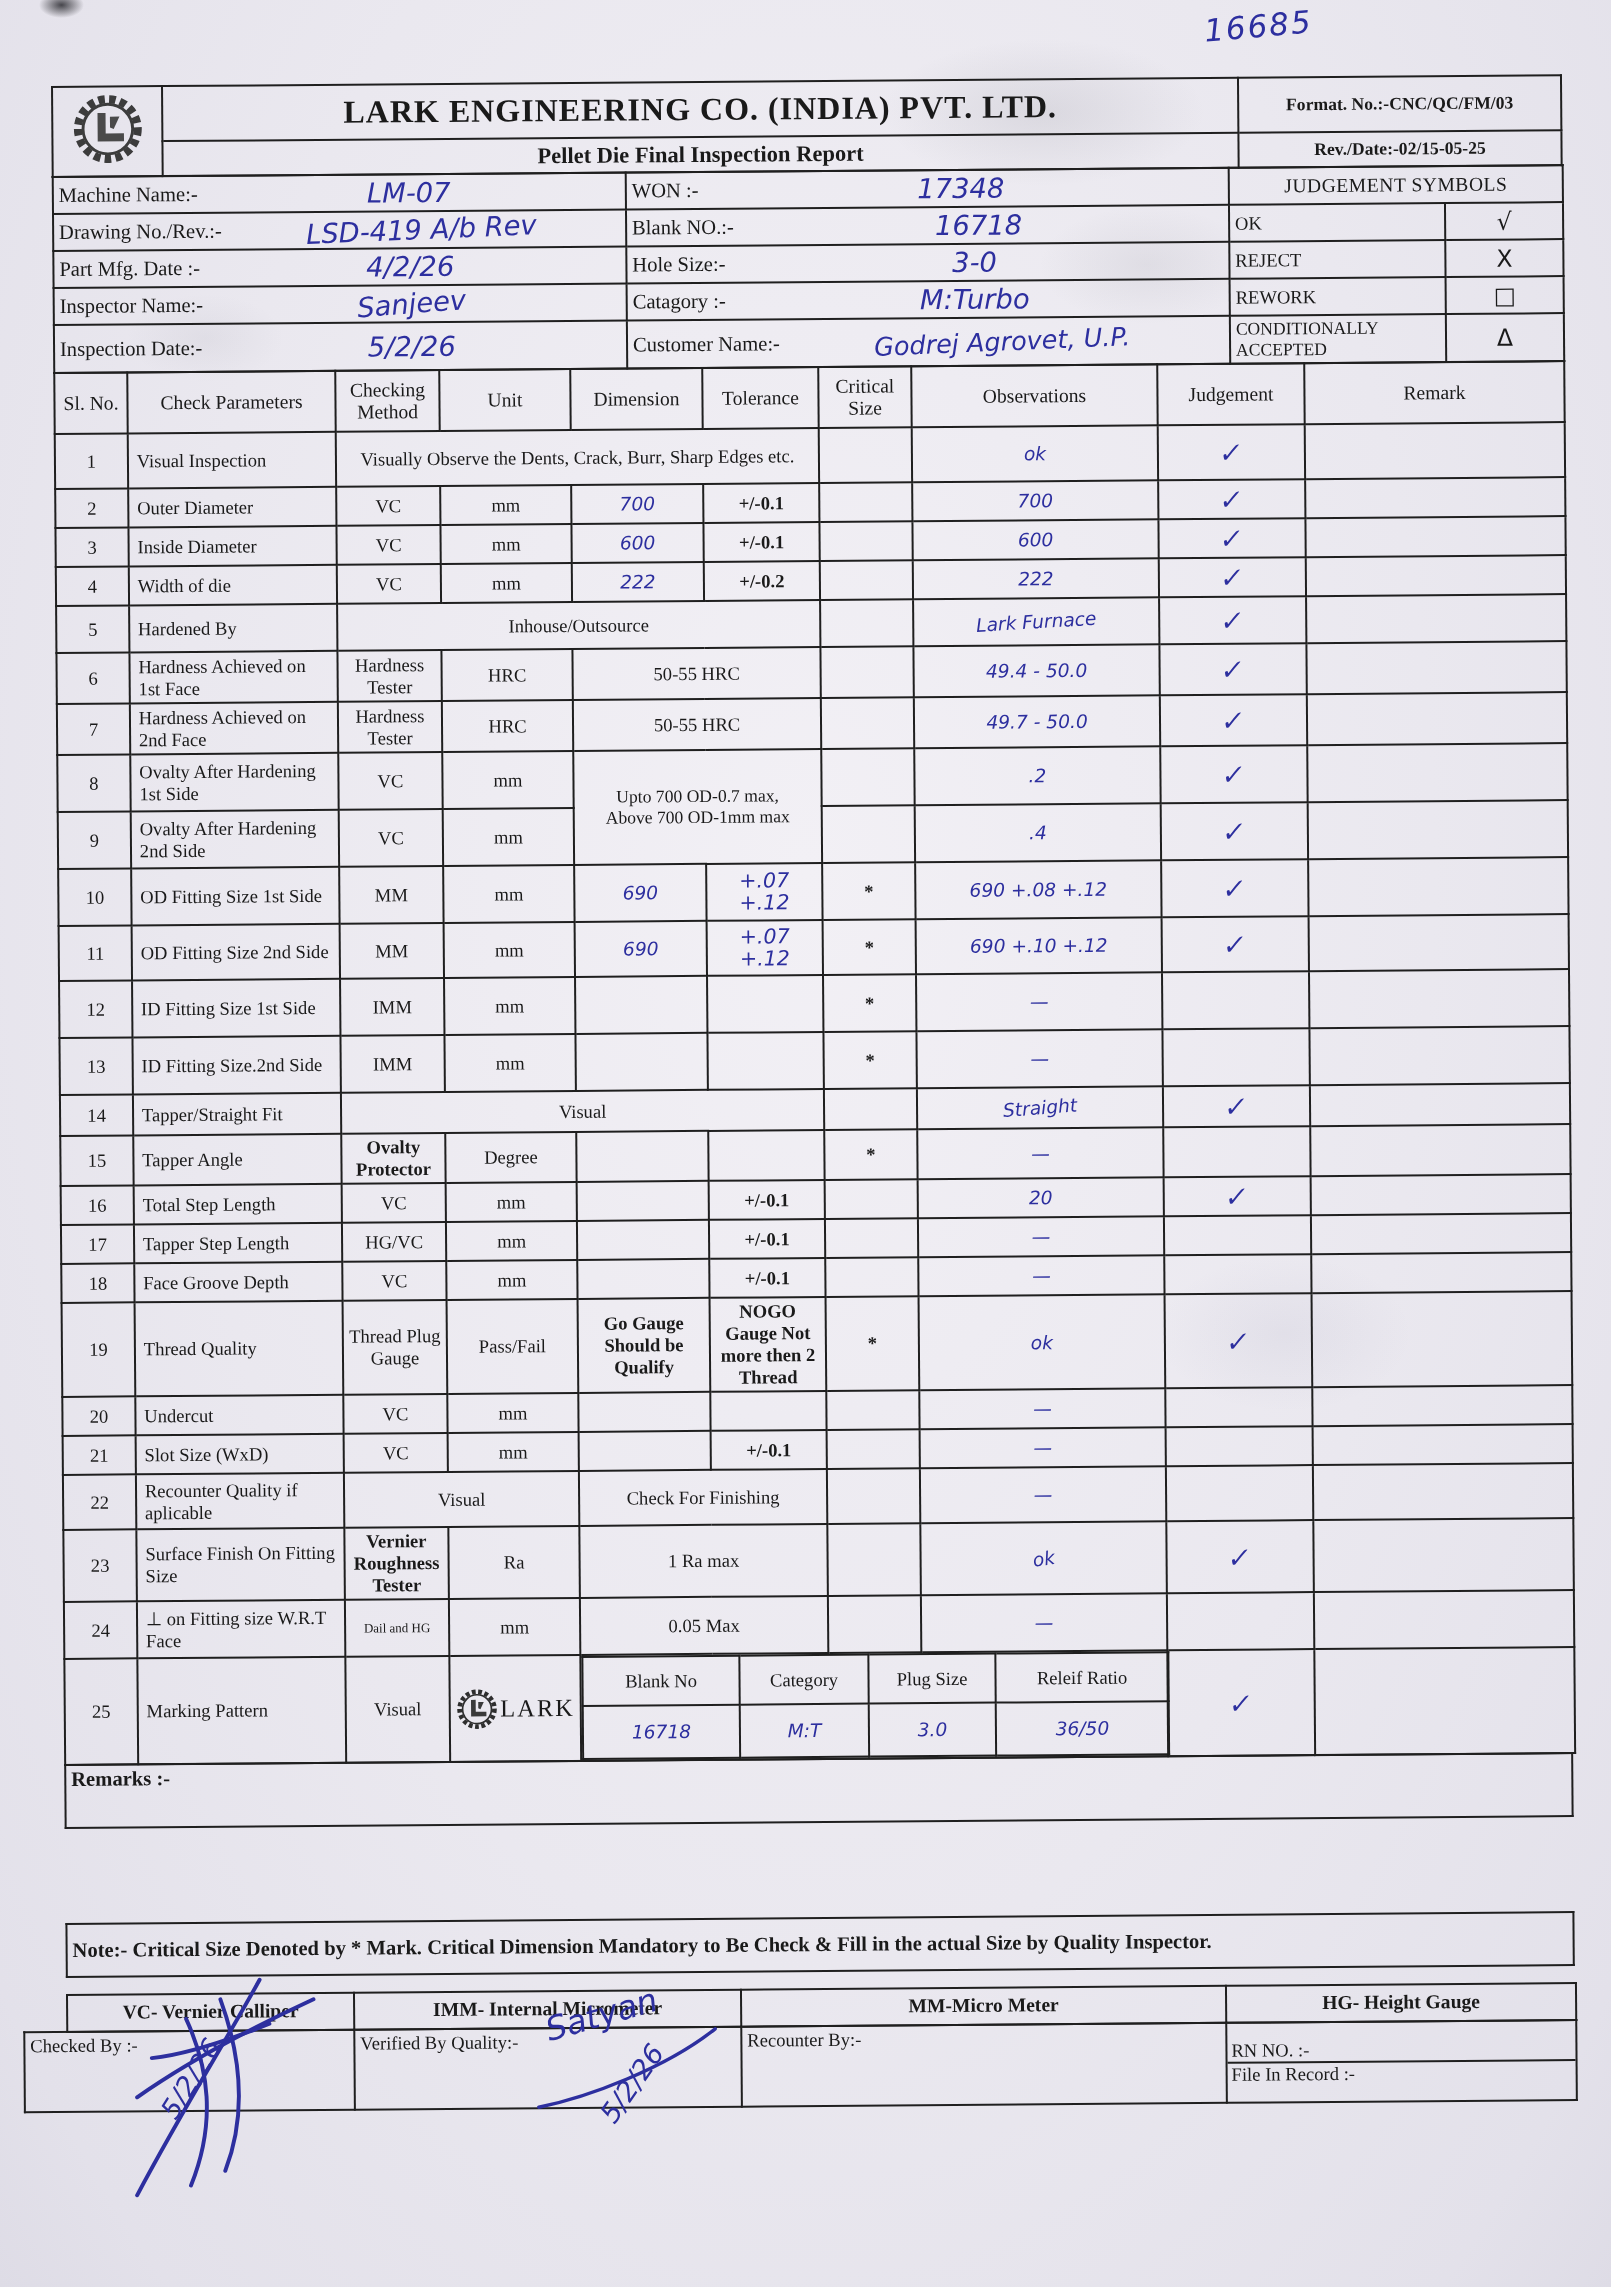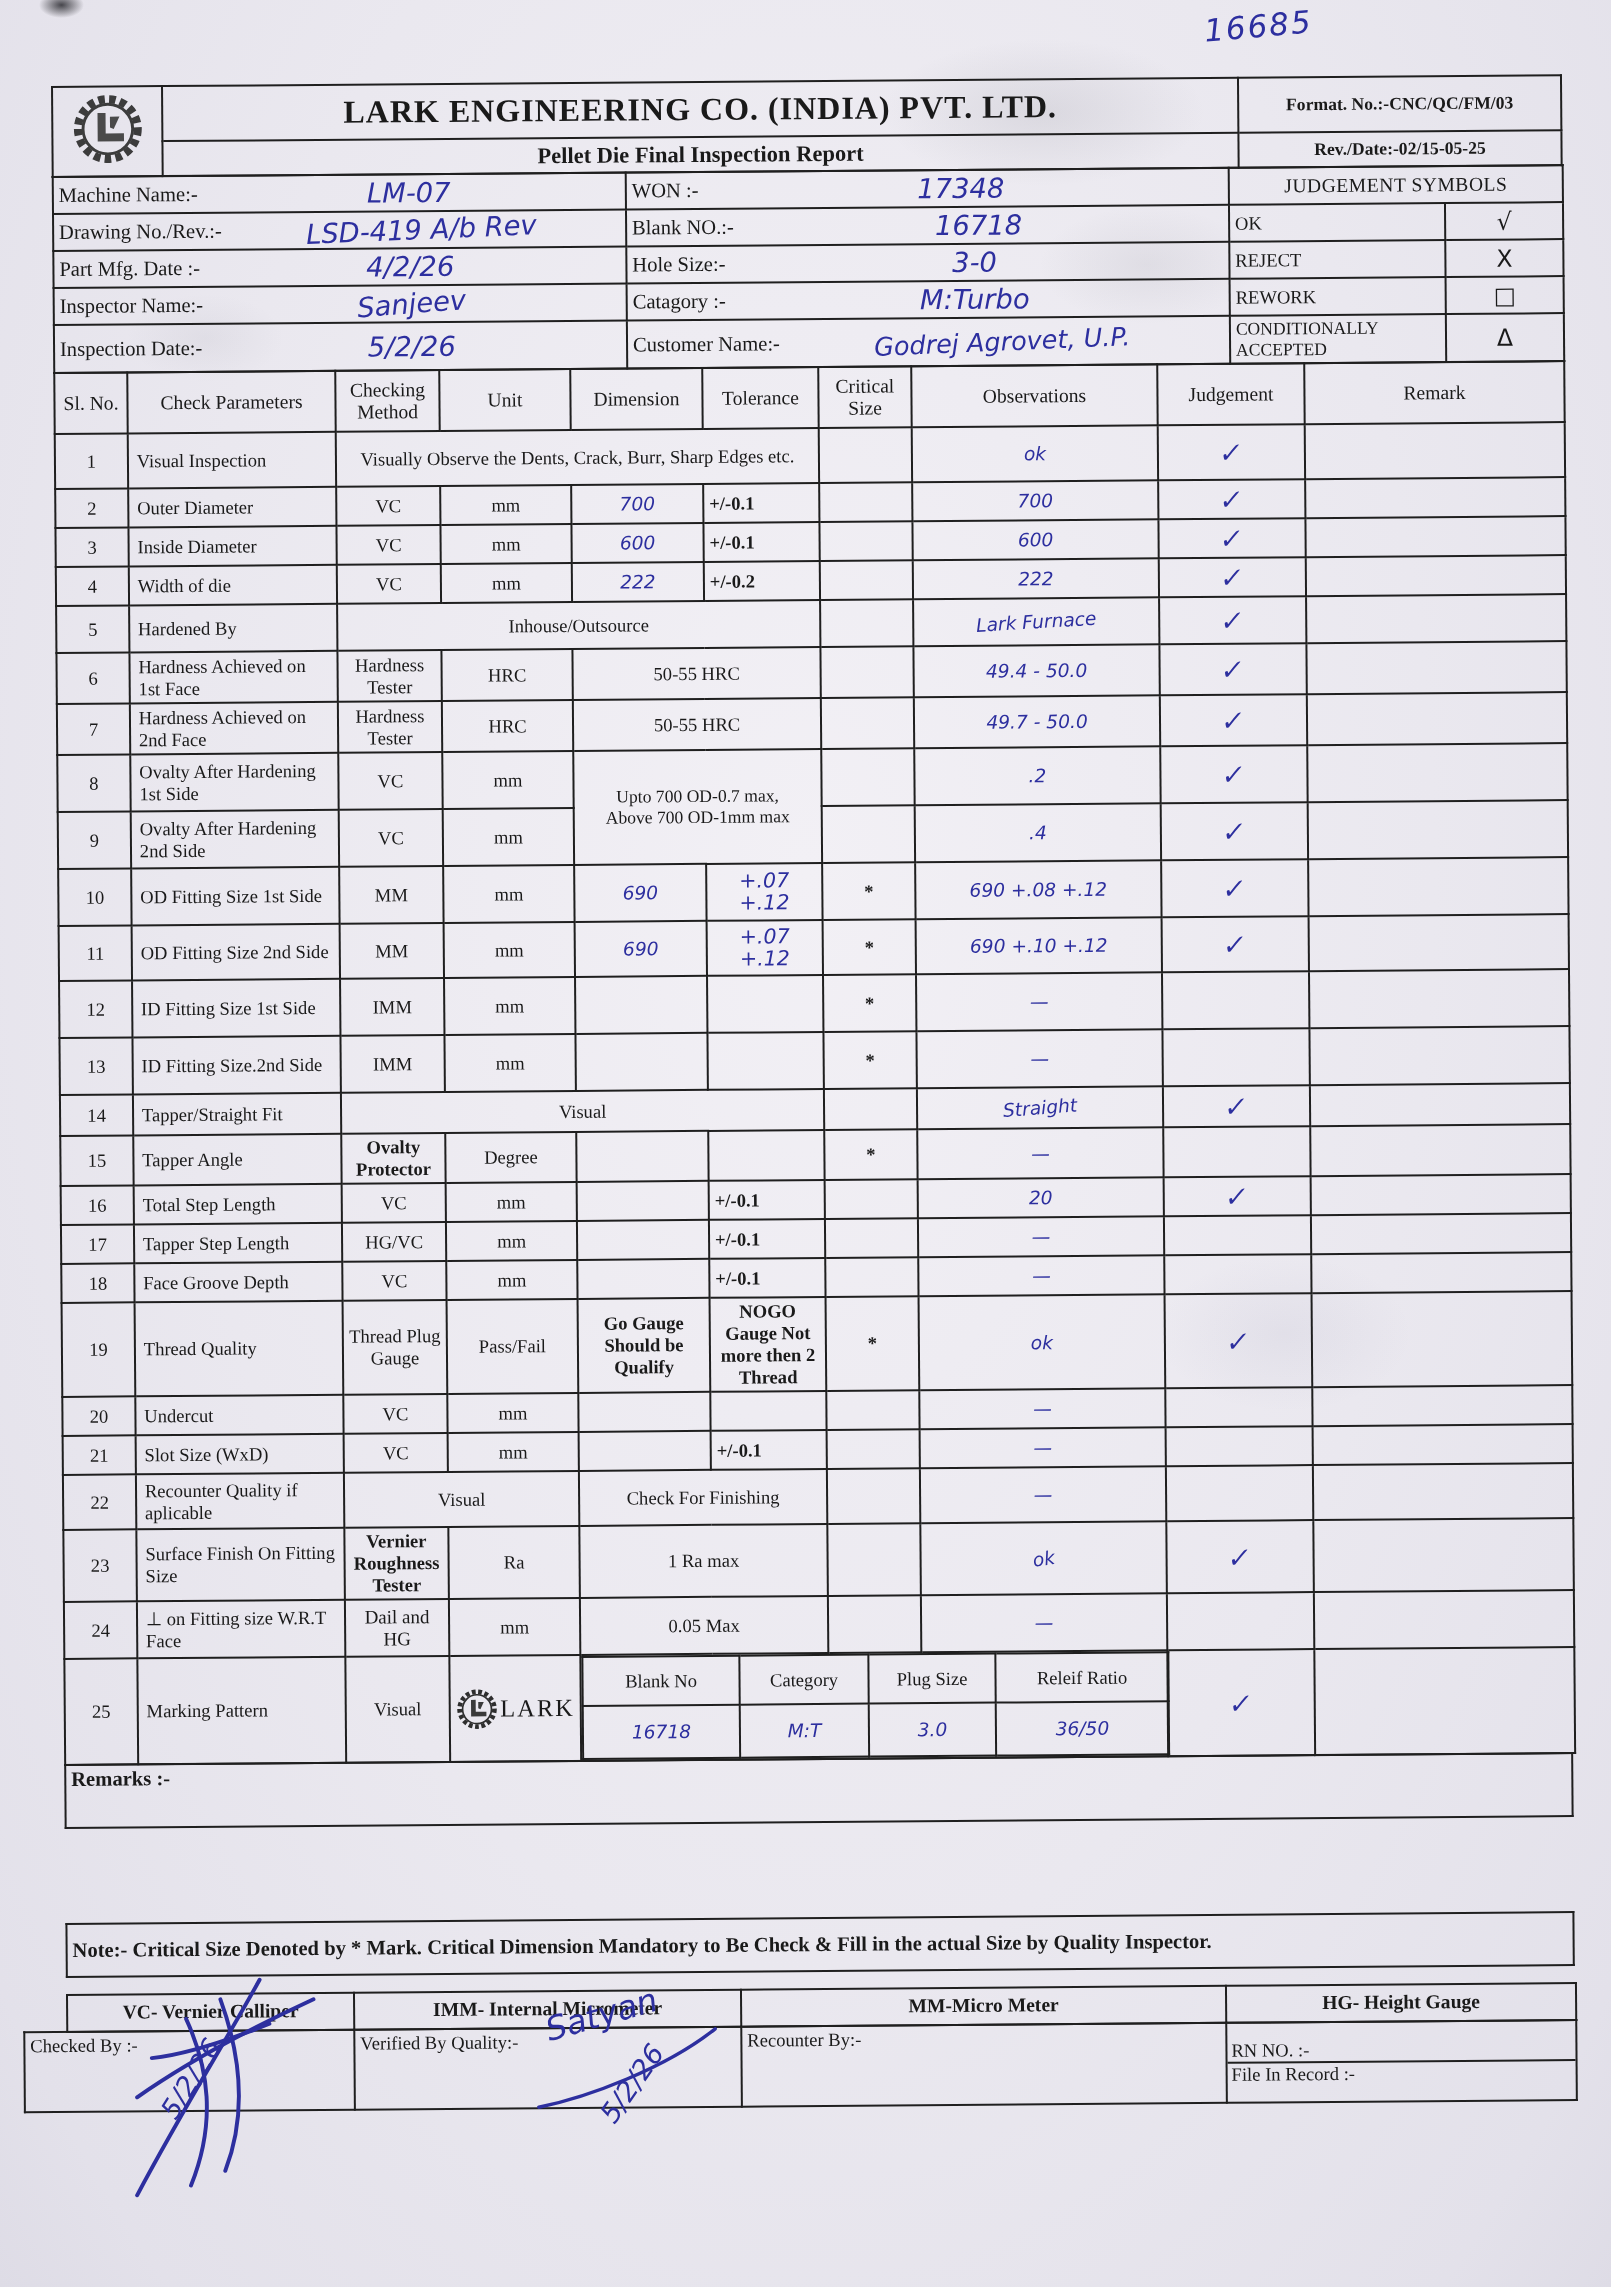--- a/index.html
+++ b/index.html
@@ -37,21 +37,21 @@
   .info-flex .lbl{white-space:nowrap;}
   .info-flex .val{flex:1;text-align:center;font-size:27.4px;white-space:nowrap;}
   .jud-title{font-size:19.6px;text-align:center;font-weight:normal;letter-spacing:0.5px;}
   .jud-label{font-size:18.6px;}
   .jud-sym{font-size:23.5px;text-align:center;font-family:"DejaVu Sans", serif;}
 
   
   .mt td{font-size:18.6px;}
   .mt .hdr{font-size:19.6px;text-align:center;font-weight:normal;}
   .sb{font-size:14.7px;font-weight:bold;text-align:center;}
-  .tolv{font-weight:bold;font-size:18.6px;margin-top:8px;}
+  .tolv{font-weight:bold;text-align:center;font-size:18.6px;margin-top:8px;}
   .dimv{font-size:26.5px;}
   .obsv{font-size:24.5px;white-space:nowrap;}
   .crit{font-size:25.5px;font-weight:bold;}
   .chk{display:inline-block;font-size:26.5px;transform:skewX(-14deg) rotate(-6deg);}
   .preline{white-space:pre-line;}
   .dash{font-size:27.4px;}
   .mt .hand.tolh{font-size:20.6px;white-space:pre-line;line-height:1.05;}
 
   .logo-wrap{display:flex;flex-direction:row;align-items:center;justify-content:center;gap:2px;}
   .lark-word{font-size:24.5px;letter-spacing:2px;}
@@ -507,21 +507,21 @@
       <td colspan="2" class="c">1 Ra max</td>
       <td class="c crit"></td>
       <td class="c hand obsv" style="transform:rotate(-8deg)">ok</td>
       <td class="c"><span class="hand chk">✓</span></td>
       <td></td>
     </tr>
 
     <tr style="height:57px">
       <td class="c">24</td>
       <td class="lt">⊥ on Fitting size W.R.T Face</td>
-      <td class="c" style="font-size:19px">Dail and HG</td>
+      <td class="c" style="font-size:13px">Dail and HG</td>
       <td class="c">mm</td>
       <td colspan="2" class="c">0.05 Max</td>
       <td class="c crit"></td>
       <td class="c hand dash">—</td>
       <td class="c"></td>
       <td></td>
     </tr>
 
     <tr style="height:102px">
       <td class="c">25</td>

